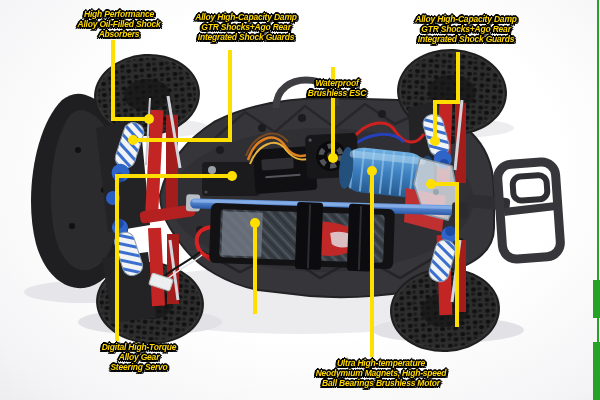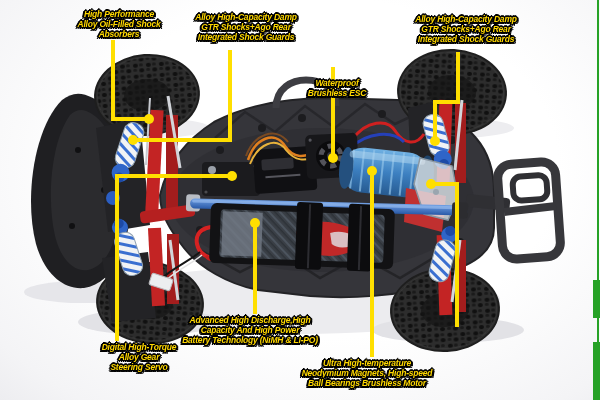--- a/index.html
+++ b/index.html
@@ -280,24 +280,21 @@
 GTR Shocks+Ago Rear
 Integrated Shock Guards</div>
   <div class="callout" style="left:277px; top:44px;  width:120px;margin-top:34px;">Waterproof
 Brushless ESC</div>
   <div class="callout" style="left:386px; top:14px;  width:160px;">Alloy High-Capacity Damp
 GTR Shocks+Ago Rear
 Integrated Shock Guards</div>
   <div class="callout" style="left:64px;  top:342px; width:150px;">Digital High-Torque
 Alloy Gear
 Steering Servo</div>
-  <div class="callout" style="left:155px; top:315px; width:190px;">Advanced High Discharge,High
-Capacity And High Power
-Battery Technology (NiMH &amp; LI-PO)</div>
-  <div class="callout" style="left:277px; top:358px; width:180px;">Ultra High-temperature
+  <div class="callout" style="left:291px; top:358px; width:180px;">Ultra High-temperature
 Neodymium Magnets, High-speed
 Ball Bearings Brushless Motor</div>
 
   <div class="green-strip" style="left:597px;top:0;width:2px;height:282px;"></div>
   <div class="green-strip" style="left:593px;top:280px;width:7px;height:38px;"></div>
   <div class="green-strip" style="left:597px;top:318px;width:2px;height:24px;"></div>
   <div class="green-strip" style="left:593px;top:342px;width:7px;height:58px;"></div>
 
 </div>
 

